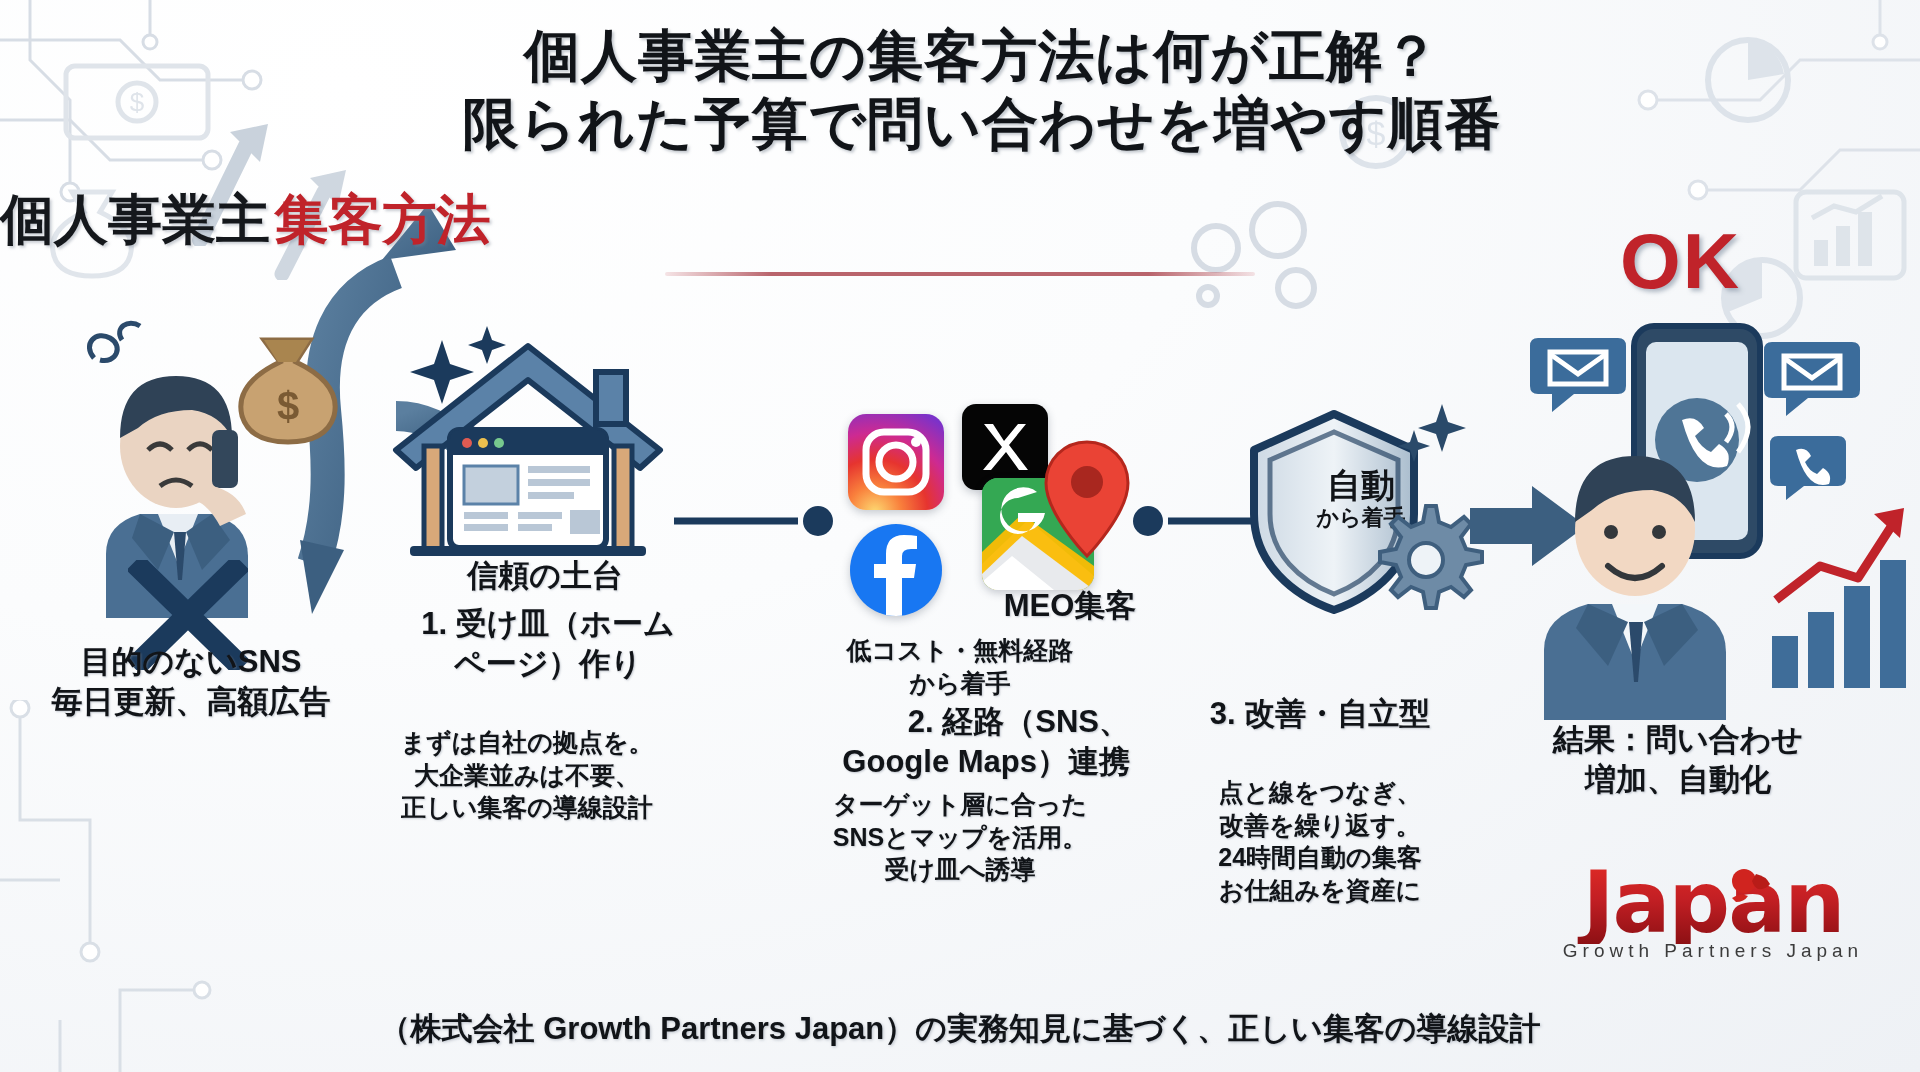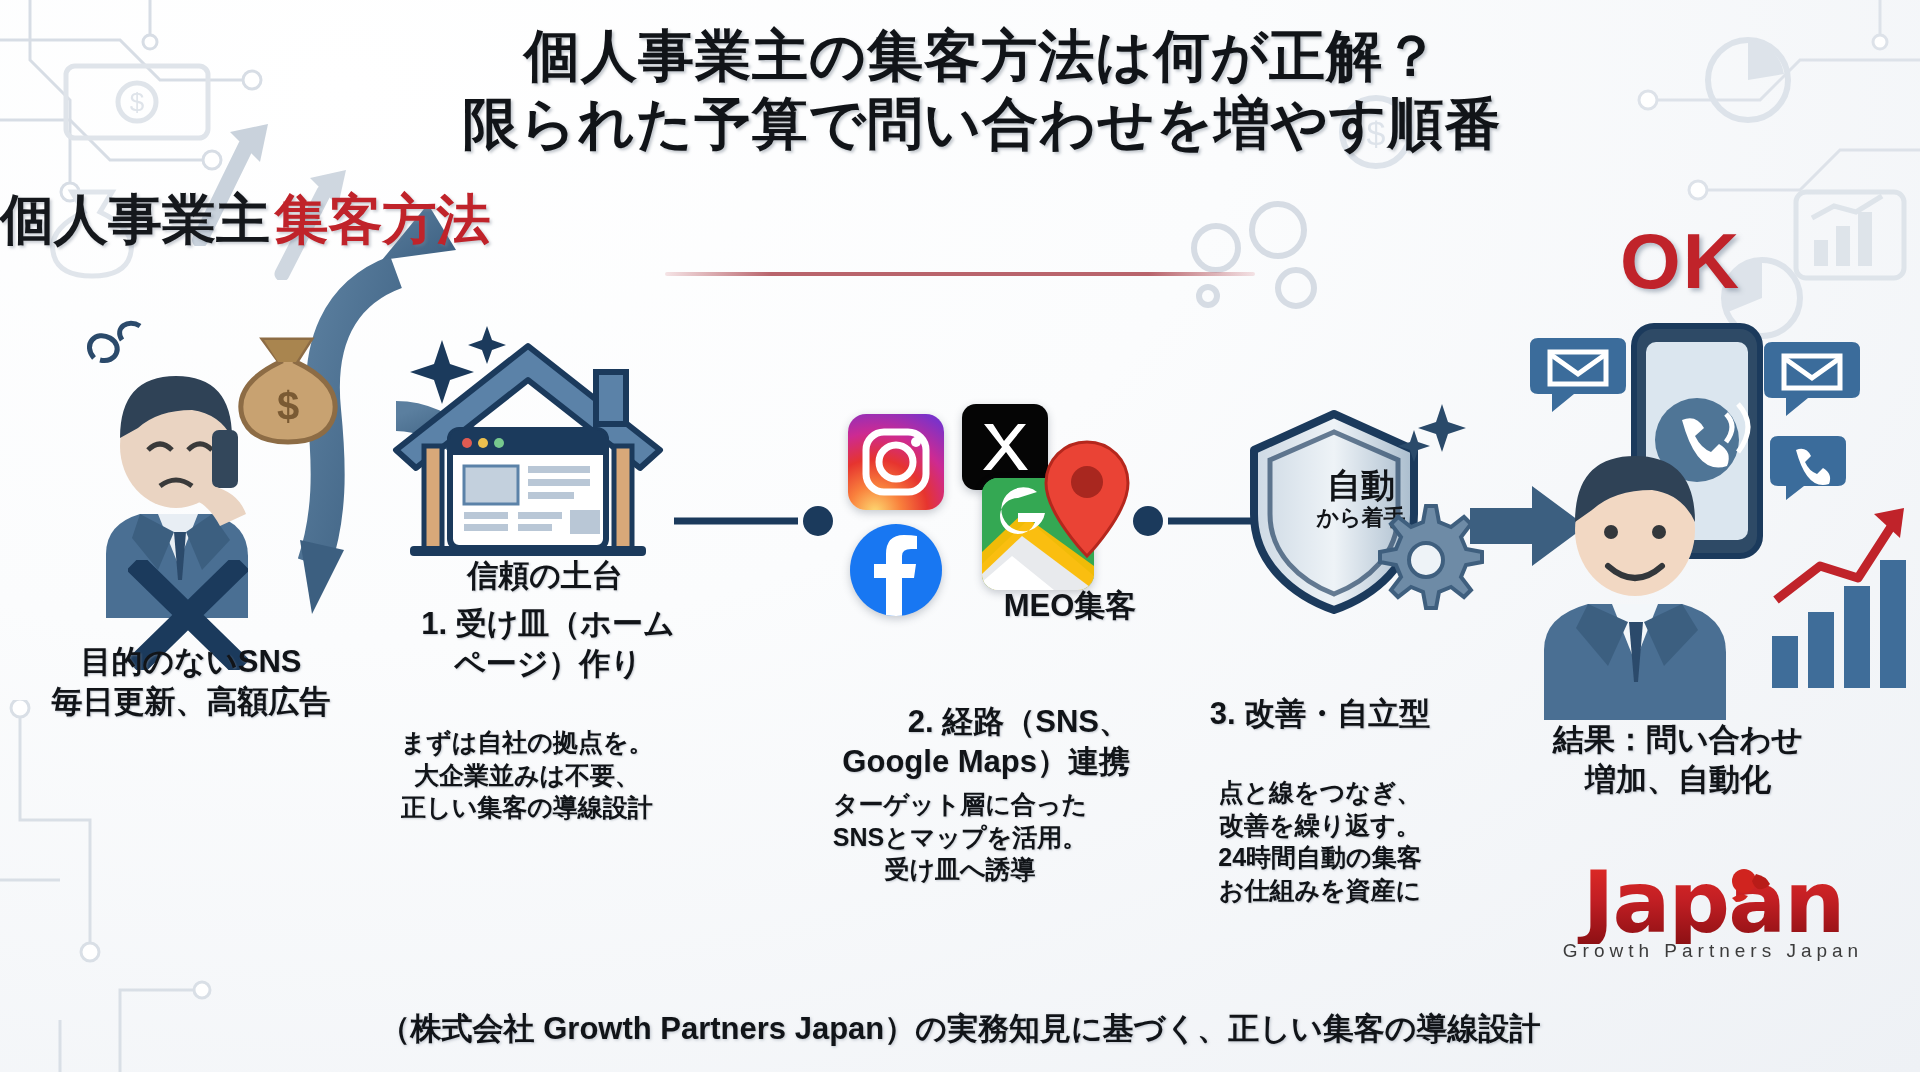--- a/index.html
+++ b/index.html
@@ -351,20 +351,24 @@
       </g>
     </svg>
   </div>
   <svg class="abs" style="left:1040px;top:438px;" width="94" height="122" viewBox="0 0 94 122">
     <path d="M47 4 C24 4 6 22 6 45 C6 76 47 118 47 118 C47 118 88 76 88 45 C88 22 70 4 47 4 Z" fill="#ea4335" stroke="#b5271d" stroke-width="3"></path>
     <circle cx="47" cy="44" r="16" fill="#a9271f"></circle>
   </svg>
 
   <div class="abs cap-head" style="left:960px;top:586px;width:220px;text-align:center;">MEO集客</div>
 
+  <div class="abs ctr cap-body" style="left:800px;top:634px;width:320px;">
+    <div>低コスト・無料経路</div>
+    <div>から着手</div>
+  </div>
 
   <div class="abs ctr cap-head" style="left:790px;top:702px;width:340px;text-align:right;">
     <div class="nowrap">2. 経路（SNS、</div>
     <div class="nowrap">Google Maps）連携</div>
   </div>
   <div class="abs ctr cap-body" style="left:790px;top:788px;width:340px;">
     <div>ターゲット層に合った</div>
     <div>SNSとマップを活用。</div>
     <div>受け皿へ誘導</div>
   </div>

